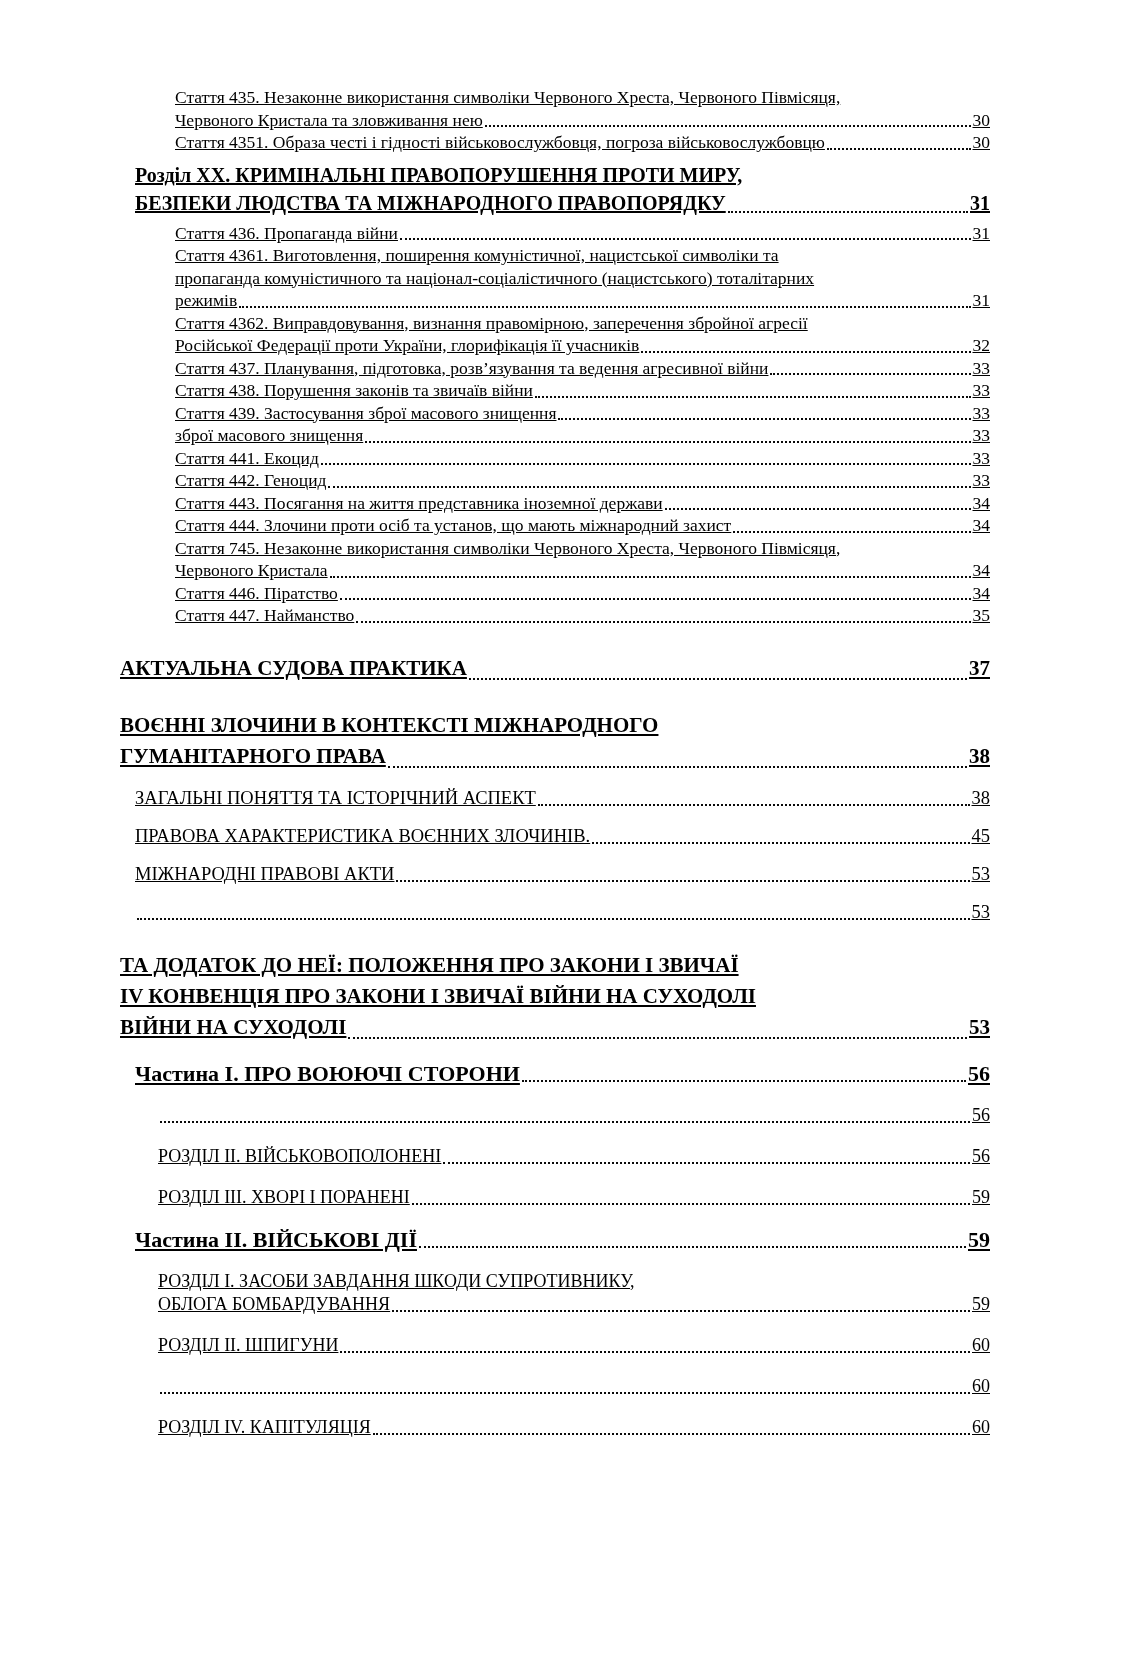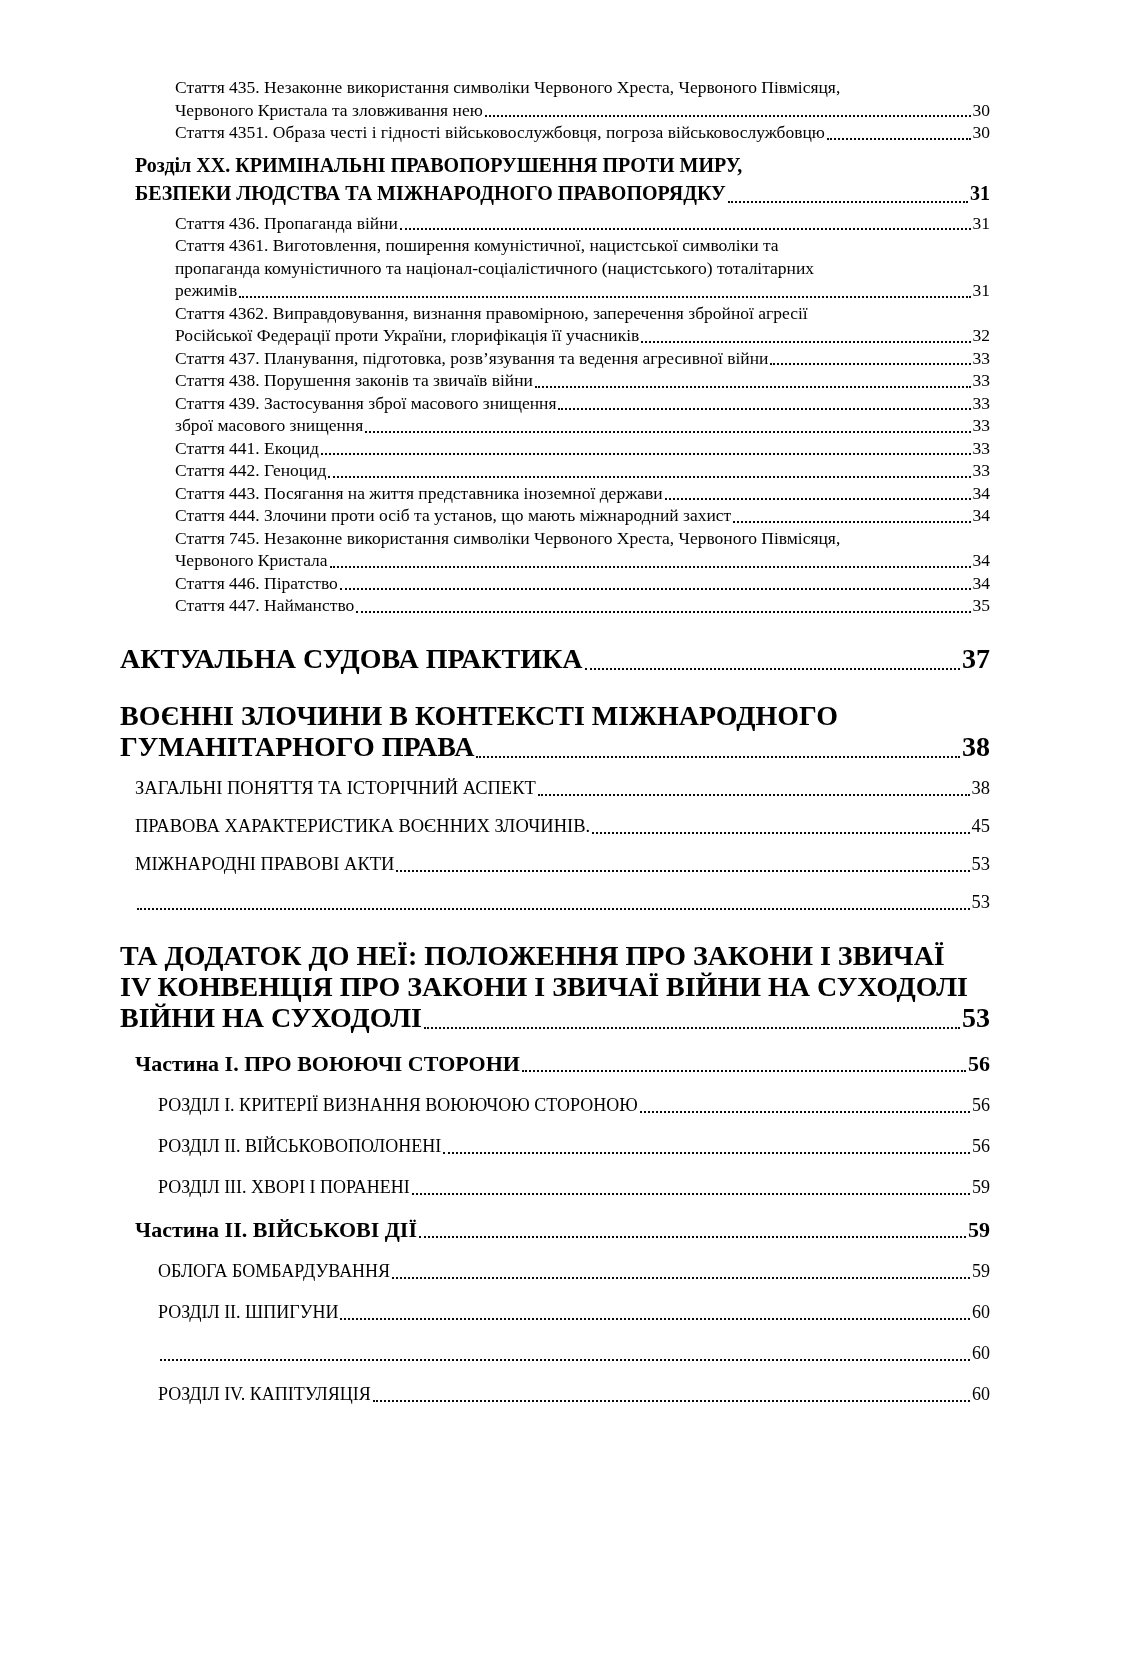--- a/index.html
+++ b/index.html
@@ -9,38 +9,39 @@
     width: 1142px;
     height: 1654px;
     background: #ffffff;
     color: #000000;
     font-family: "Liberation Serif", "DejaVu Serif", serif;
     overflow: hidden;
   }
   .content {
     position: absolute;
     left: 112px;
-    top: 76px;
+    top: 86px;
     width: 878px; 
+    text-decoration: underline;
   }
   .toc-entry { width: 100%; }
   .entry-line { display: flex; align-items: flex-end; width: 100%; }
   .txt { white-space: pre-wrap; }
   .leader {
     flex: 1 1 auto;
     min-width: 10px;
     border-bottom: 2px dotted #0a0a0a;
     margin: 0 2px 4px 2px;
   }
   .pagenum { white-space: nowrap; text-align: right; }
 
   
   .lvl-article { padding-left: 63px; font-size: 17.5px; line-height: 22.5px; }
   .lvl-chapter { padding-left: 23px; font-size: 20px;   line-height: 28px; font-weight: bold; margin-top: 7px; margin-bottom: 5px; }
-  .lvl-main    { padding-left: 8px;  font-size: 28px; line-height: 31px; font-weight: bold; margin-top: 26px; }
+  .lvl-main    { padding-left: 8px;  font-size: 21px; line-height: 31px; font-weight: bold; margin-top: 26px; }
   .lvl-sub     { padding-left: 23px; font-size: 18.5px; line-height: 23px; margin-top: 15px; }
   .lvl-part    { padding-left: 23px; font-size: 22px; line-height: 25px; font-weight: bold; margin-top: 18px; }
   .lvl-section { padding-left: 46px; font-size: 18px;   line-height: 23px; margin-top: 18px; }
 
   .lvl-main .leader, .lvl-chapter .leader, .lvl-part .leader { border-bottom-width: 2.4px; }
 </style>
 </head>
 <body>
 
 <div class="page">
@@ -241,21 +242,20 @@
       </div>
       <div class="toc-entry lvl-part">
         <div class="entry-line">
           <span class="txt">Частина I. ПРО ВОЮЮЧІ СТОРОНИ</span>
           <span class="leader"></span>
           <span class="pagenum">56</span>
         </div>
       </div>
       <div class="toc-entry lvl-section">
         <div class="entry-line">
-          <span class="txt">РОЗДІЛ I. КРИТЕРІЇ ВИЗНАННЯ ВОЮЮЧОЮ СТОРОНОЮ</span>
           <span class="leader"></span>
           <span class="pagenum">56</span>
         </div>
       </div>
       <div class="toc-entry lvl-section">
         <div class="entry-line">
           <span class="txt">РОЗДІЛ II. ВІЙСЬКОВОПОЛОНЕНІ</span>
           <span class="leader"></span>
           <span class="pagenum">56</span>
         </div>
@@ -268,20 +268,23 @@
         </div>
       </div>
       <div class="toc-entry lvl-part">
         <div class="entry-line">
           <span class="txt">Частина II. ВІЙСЬКОВІ ДІЇ</span>
           <span class="leader"></span>
           <span class="pagenum">59</span>
         </div>
       </div>
       <div class="toc-entry lvl-section">
+        <div class="entry-line">
+          <span class="txt">РОЗДІЛ I. ЗАСОБИ ЗАВДАННЯ ШКОДИ СУПРОТИВНИКУ,</span>
+        </div>
         <div class="entry-line">
           <span class="txt">ОБЛОГА БОМБАРДУВАННЯ</span>
           <span class="leader"></span>
           <span class="pagenum">59</span>
         </div>
       </div>
       <div class="toc-entry lvl-section">
         <div class="entry-line">
           <span class="txt">РОЗДІЛ II. ШПИГУНИ</span>
           <span class="leader"></span>

